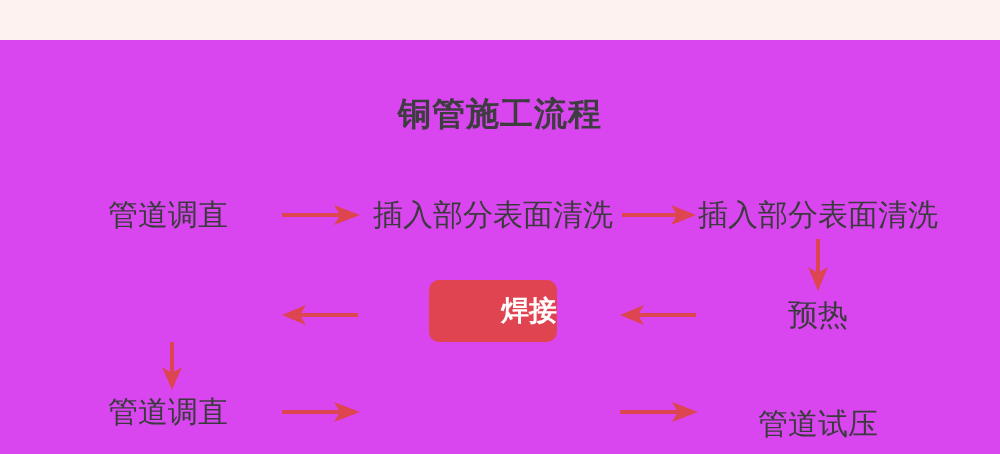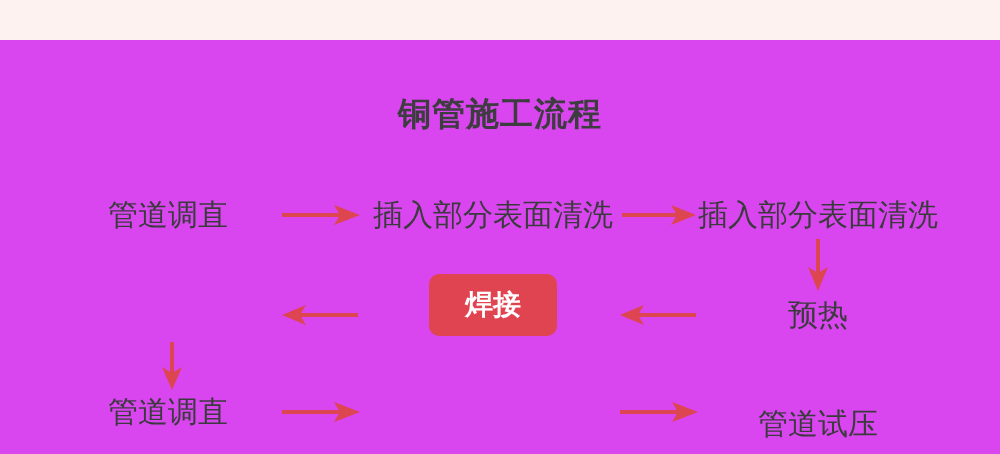--- a/index.html
+++ b/index.html
@@ -100,21 +100,21 @@
   </div>
 
 
   <div class="arrow" style="left:320px; top:275px;">
     <svg width="76" height="26" viewBox="0 0 76 26" aria-hidden="true">
       <line x1="76" y1="13" x2="18" y2="13" stroke="#dd4551" stroke-width="4"></line>
       <path d="M 0 13 L 24 3 L 18 13 L 24 23 Z" fill="#dd4551"></path>
     </svg>
   </div>
 
-  <div class="node-highlight" style="left:493px; top:265px;">焊接</div>
+  <div class="node-highlight" style="left:493px; top:271px;text-align:right;">焊接</div>
 
   <div class="arrow" style="left:658px; top:275px;">
     <svg width="76" height="26" viewBox="0 0 76 26" aria-hidden="true">
       <line x1="76" y1="13" x2="18" y2="13" stroke="#dd4551" stroke-width="4"></line>
       <path d="M 0 13 L 24 3 L 18 13 L 24 23 Z" fill="#dd4551"></path>
     </svg>
   </div>
 
   <div class="node" style="left:818px; top:275px;">预热</div>
 

